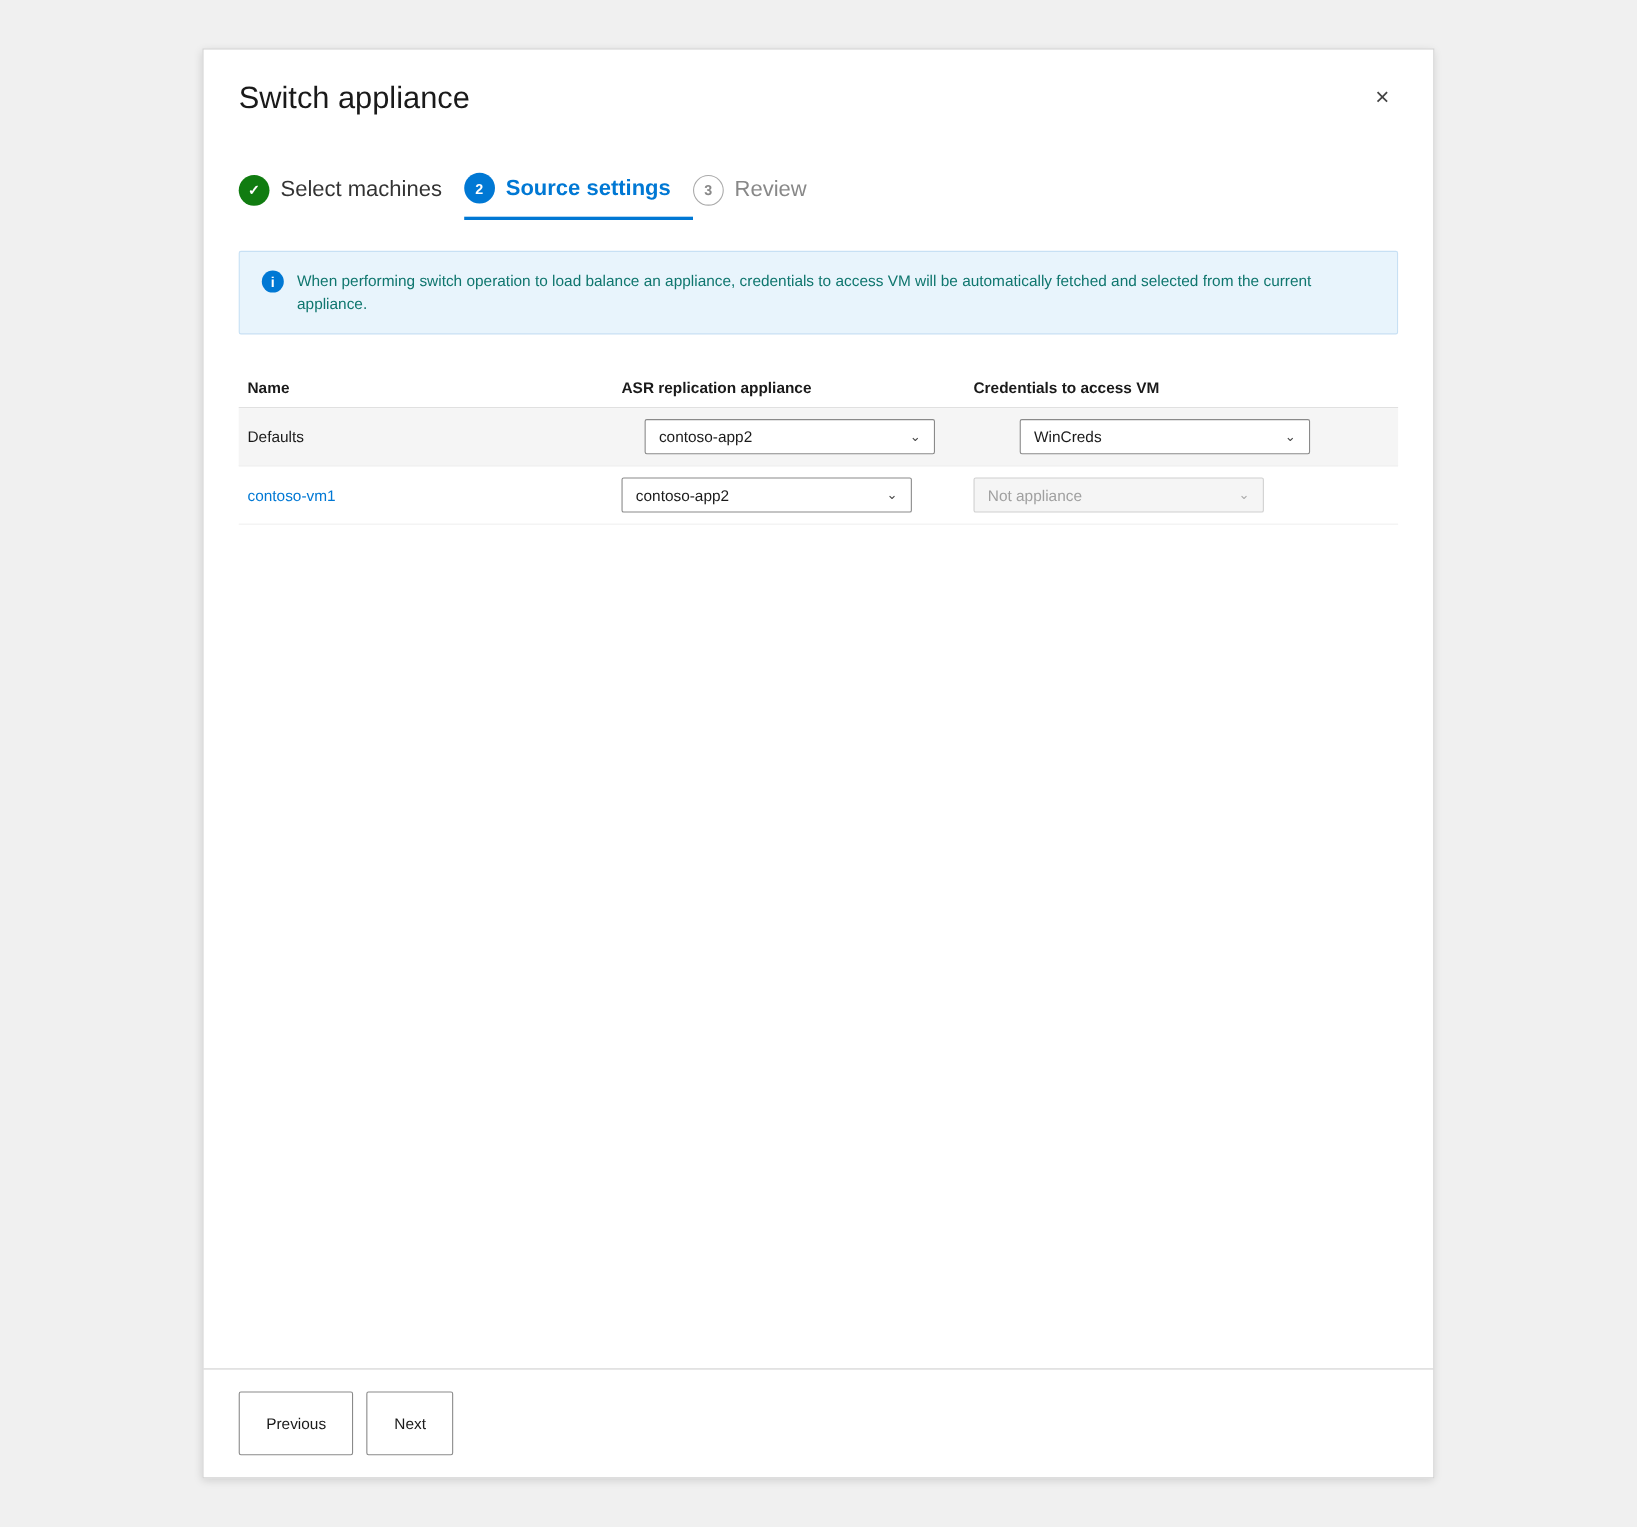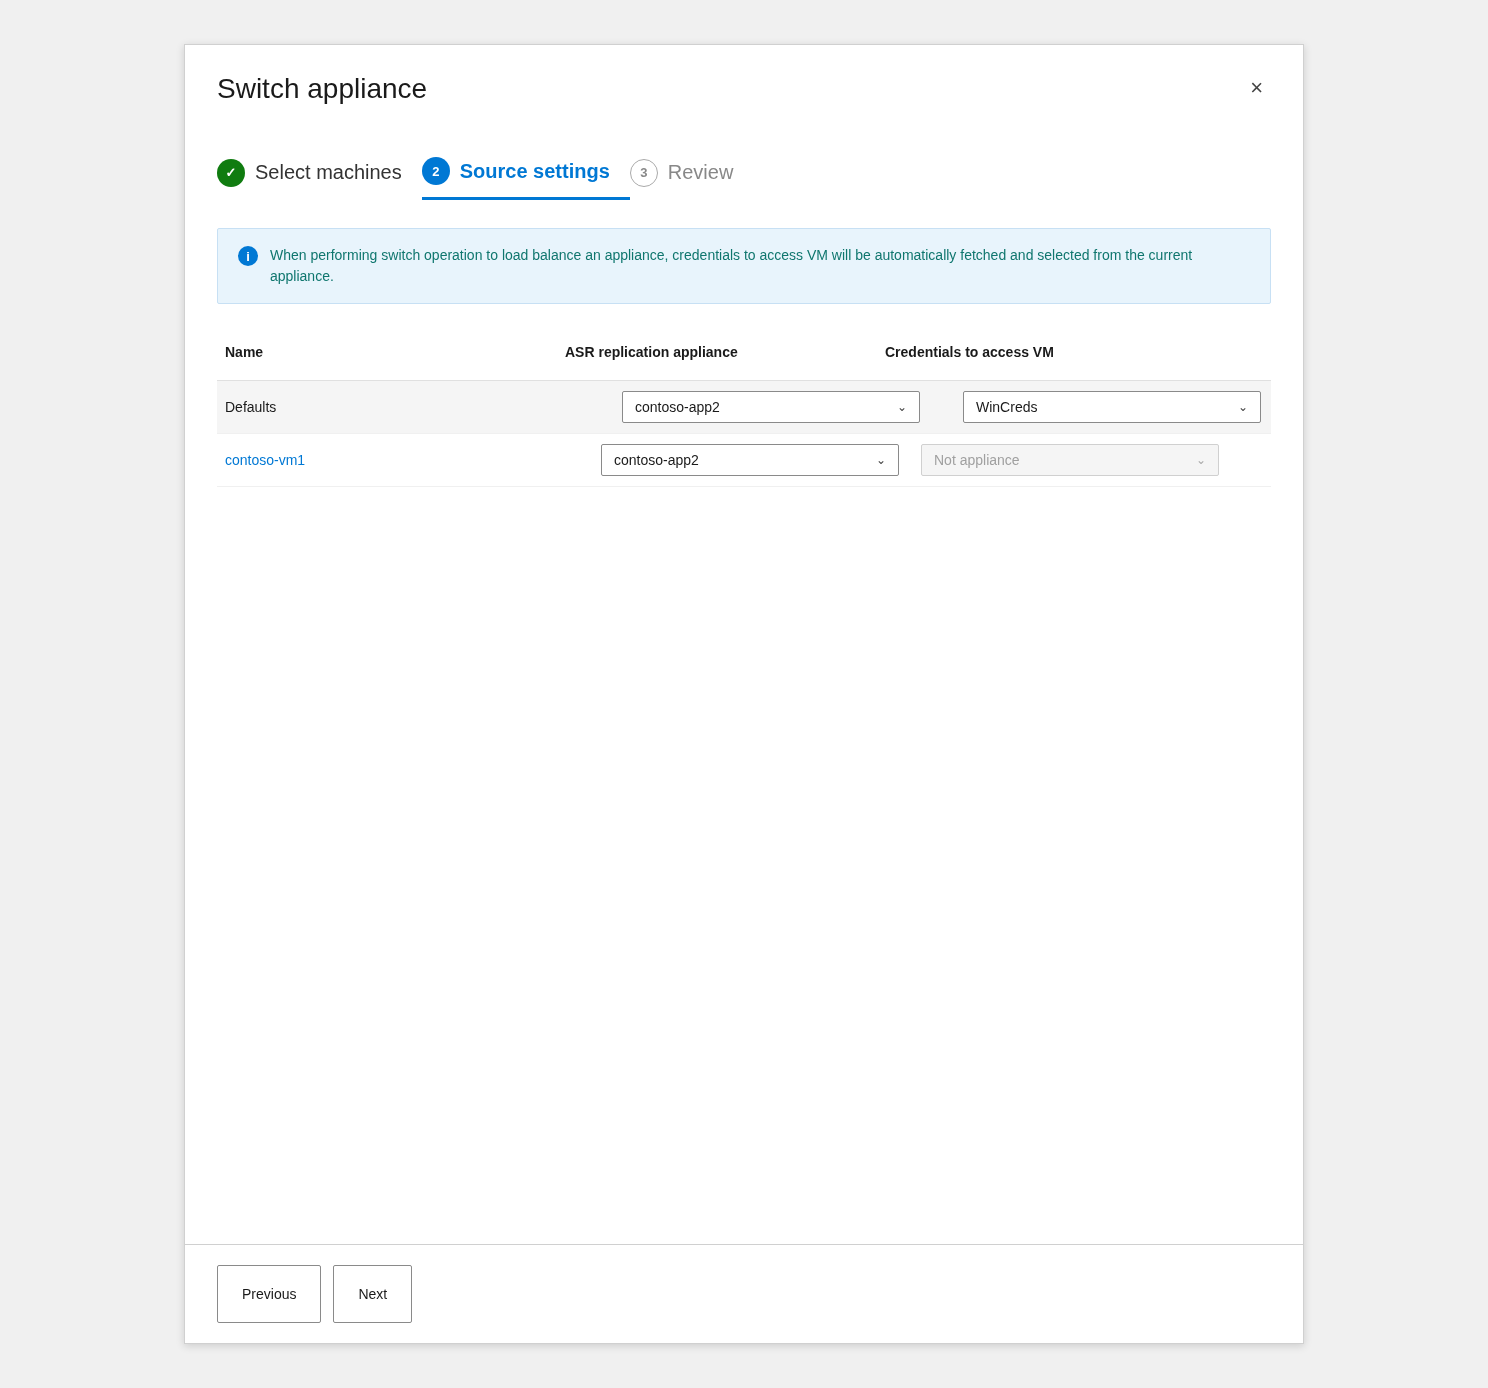--- a/index.html
+++ b/index.html
@@ -157,21 +157,21 @@
 
     
     .table-container {
       width: 100%;
     }
 
     .table-header {
       display: grid;
       grid-template-columns: 340px 320px 1fr;
       gap: 0;
-      padding: 8px 0 20px 0;
+      padding: 8px 0 10px 0;
       border-bottom: 1px solid #e0e0e0;
     }
 
     .table-header-cell {
       font-size: 14px;
       font-weight: 600;
       color: #1a1a1a;
       padding: 0 8px;
     }
 
@@ -208,22 +208,21 @@
       display: flex;
       align-items: center;
       justify-content: space-between;
       border: 1px solid #8a8a8a;
       border-radius: 2px;
       padding: 7px 12px;
       background: white;
       cursor: pointer;
       font-size: 14px;
       color: #1a1a1a;
-      width: 298px;
-      margin-left: 36px;
+      width: 264px;
     }
 
     .dropdown.disabled {
       background: #f5f5f5;
       color: #a0a0a0;
       border-color: #d0d0d0;
       cursor: not-allowed;
     }
 
     .dropdown-chevron {

